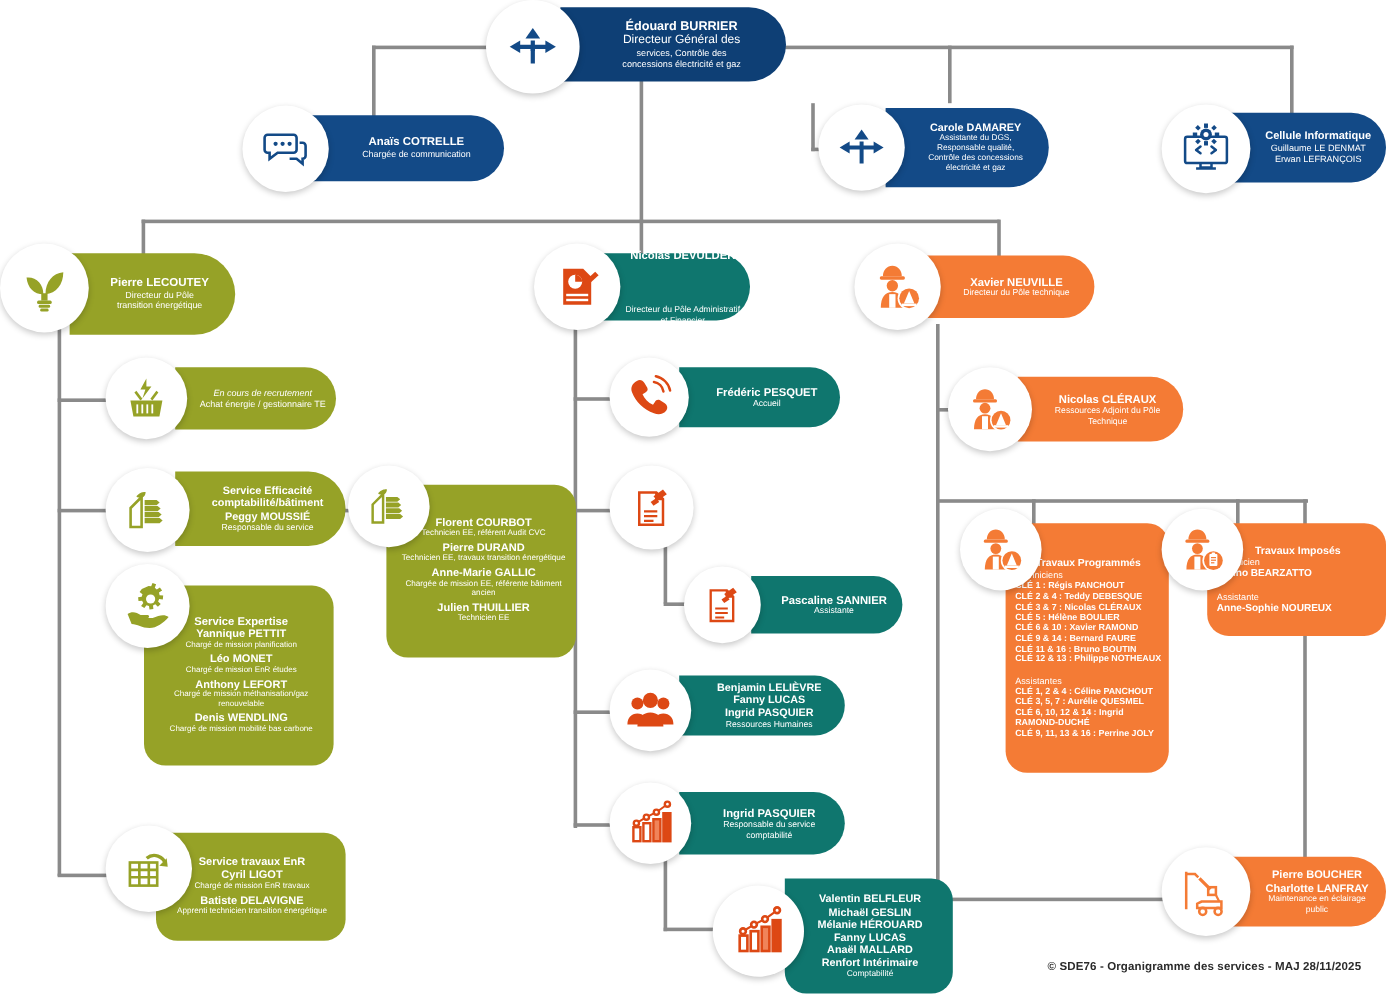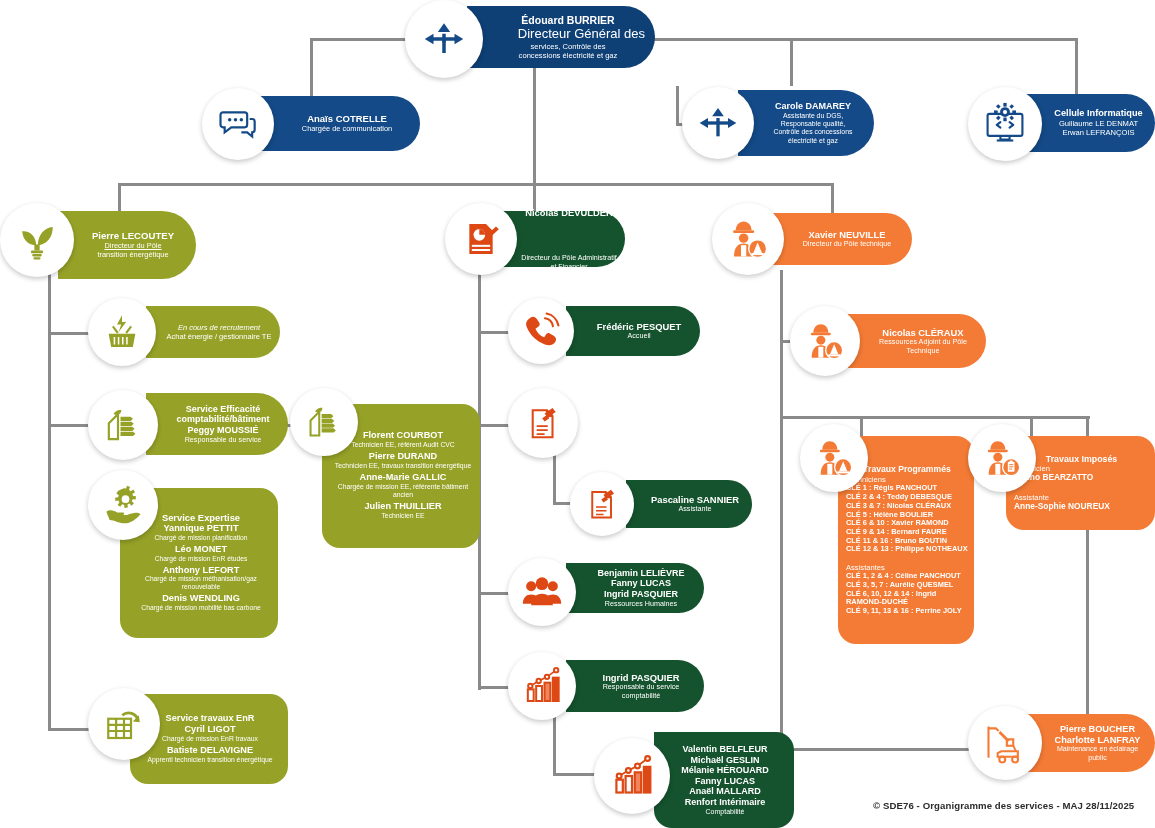--- a/index.html
+++ b/index.html
@@ -38,21 +38,21 @@
 
   .nm{font-weight:bold;line-height:1.18;}
   .rl{line-height:1.2;}
   .it{font-style:italic;}
   .lft{text-align:left;}
 
   
   .c-blue{background:#134a87;}
   .c-blue-d{background:#0e3f75;}
   .c-green{background:#96a227;}
-  .c-red{background:#14532d;}
+  .c-red{background:#0f766e;}
   .c-orange{background:#f47b35;}
 
   svg{display:block;}
 
   .footer{
     position:absolute;font-weight:bold;color:#2b2b2b;
     letter-spacing:.1px;
   }
 </style>
 </head>
@@ -100,21 +100,21 @@
   <div class="ln lnh" style="left:780px;top:416px;width:310px;"></div>
   <div class="ln lnv" style="left:860px;top:416px;height:30px;"></div>
   <div class="ln lnv" style="left:1030px;top:416px;height:30px;"></div>
   <div class="ln lnh" style="left:780px;top:748px;width:240px;"></div>
   <div class="ln lnv" style="left:1086px;top:416px;height:318px;"></div>
   <div class="ln lnh" style="left:1018px;top:734px;width:70px;"></div>
 
   <div class="node" style="left:405px;top:0px;width:250px;height:78px;">
     <div class="panel c-blue-d rounded-right" style="left:62px;top:6px;width:188px;height:62px;padding:4px 10px 4px 24px;">
       <div class="nm" style="font-size:10.5px;">Édouard BURRIER</div>
-      <div class="rl" style="font-size:13px;text-align:right;">Directeur Général des</div>
+      <div class="rl" style="font-size:10px;">Directeur Général des</div>
       <div class="rl" style="font-size:7.6px;">services, Contrôle des</div>
       <div class="rl" style="font-size:7.6px;">concessions électricité et gaz</div>
     </div>
     <div class="bubble" style="left:0;top:0;width:78px;height:78px;">
       <span>
         <svg width="42" height="42" viewBox="0 0 48 48" fill="#134a87">
           <path d="M22 40 h4 V18 h-4 z"></path>
           <path d="M24 6 l7 10 h-14 z"></path>
           <path d="M22 24 h4 v4 h-4 z"></path>
           <path d="M10 22 h14 v4 h-14 z"></path>
@@ -192,21 +192,21 @@
           <path d="M24 22 h14 v4 h-14 z"></path>
           <path d="M46 24 l-10 -6 v12 z"></path>
         </svg>
       </span>
     </div>
   </div>
 
   <div class="node" style="left:0px;top:203px;width:196px;height:74px;">
     <div class="panel c-green rounded-right" style="left:58px;top:8px;width:138px;height:68px;padding:3px 8px 3px 20px;">
       <div class="nm" style="font-size:9.6px;">Pierre LECOUTEY</div>
-      <div class="rl" style="font-size:7.4px;text-decoration:underline;">Directeur du Pôle</div>
+      <div class="rl" style="font-size:7.4px;">Directeur du Pôle</div>
       <div class="rl" style="font-size:7.4px;">transition énergétique</div>
     </div>
     <div class="bubble" style="left:0;top:0;width:74px;height:74px;">
       <span>
         <svg width="42" height="42" viewBox="0 0 48 48" fill="#96a227">
           <path d="M23 30 c-9 0 -15 -6 -16 -16 c9 -1 16 6 16 16 z"></path>
           <path d="M25 30 c0 -12 7 -20 17 -21 c0 12 -7 20 -17 21 z"></path>
           <rect x="21" y="29" width="6" height="7"></rect>
           <rect x="17" y="36" width="14" height="3.2" rx="1.5"></rect>
           <rect x="18.5" y="40" width="11" height="2.8" rx="1.3"></rect>

